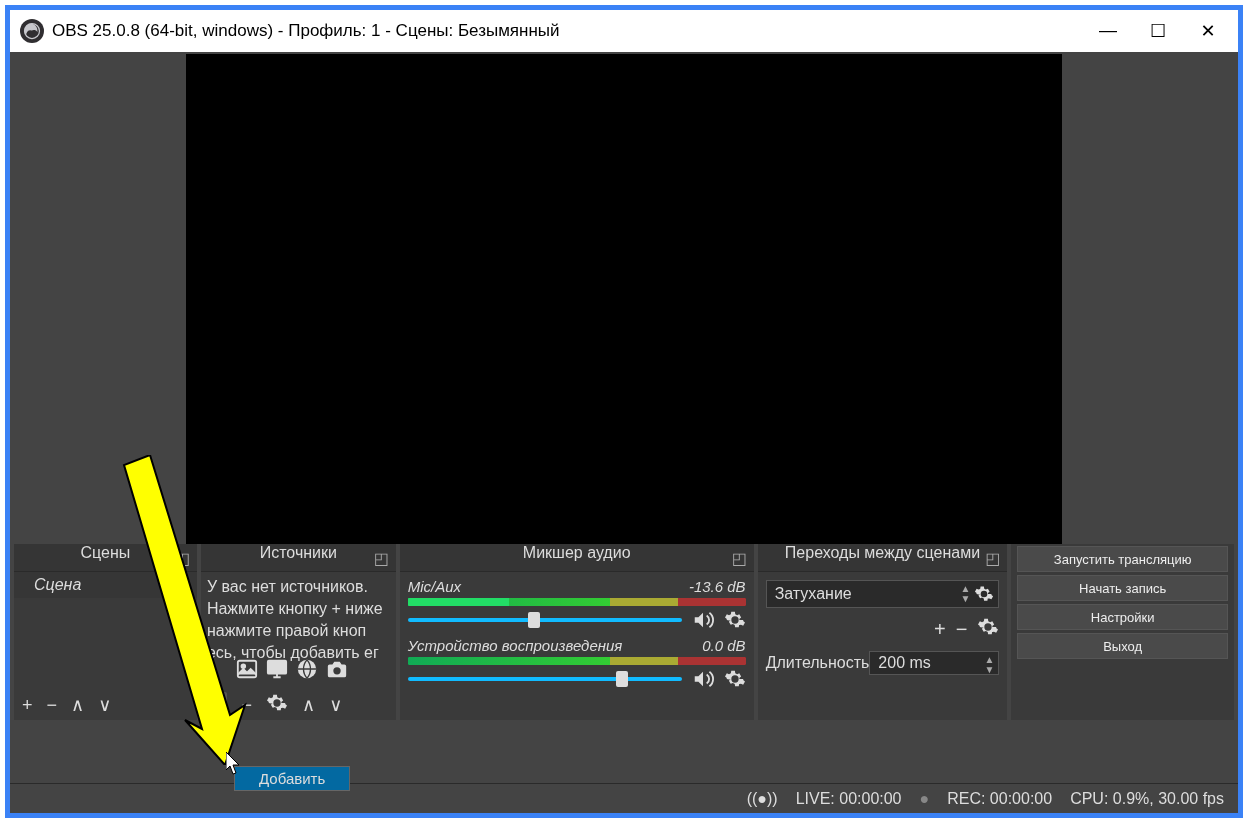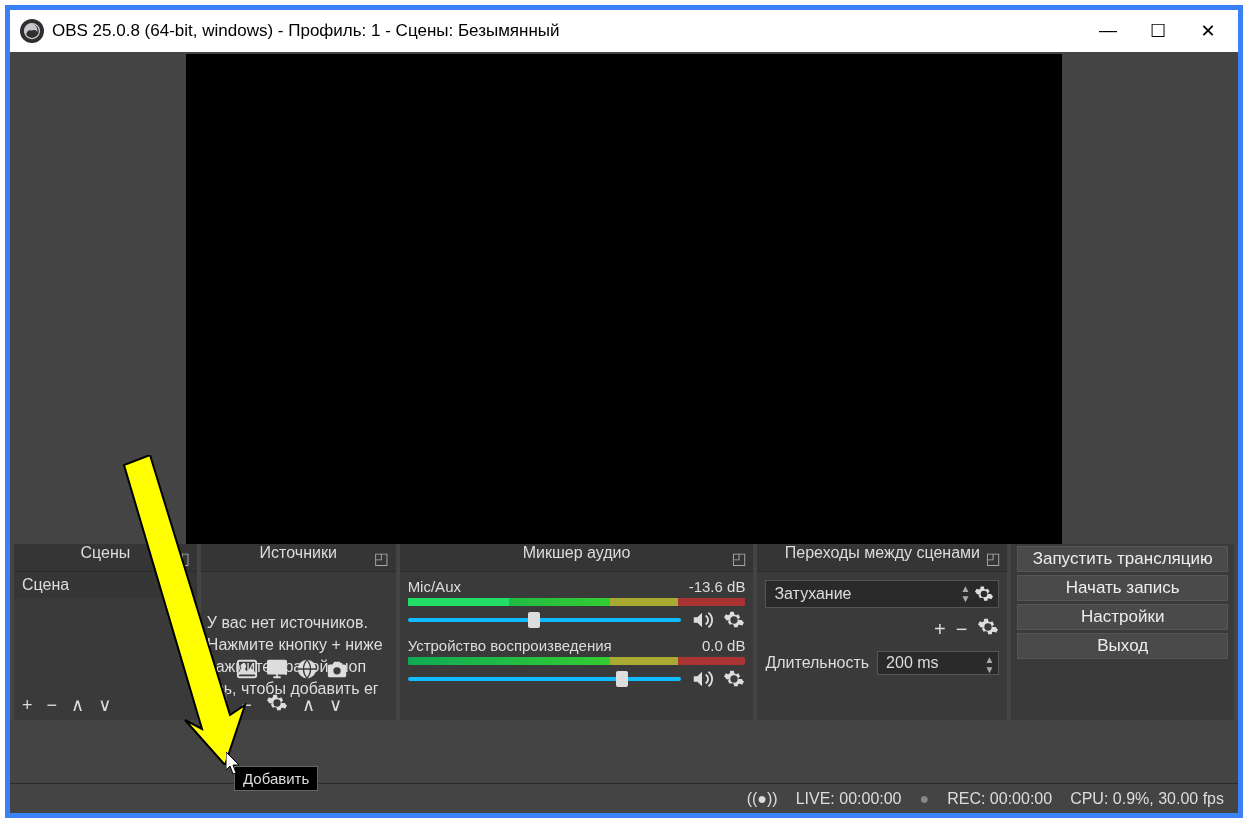--- a/index.html
+++ b/index.html
@@ -14,67 +14,67 @@
 .menubar span { cursor: pointer; }
 .preview-wrap { height: 492px; background: #444; display: flex; align-items: center; justify-content: center; }
 .preview { width: 876px; height: 490px; background: #000; margin-top: 2px; }
 .docks { height: 176px; display: flex; gap: 4px; padding: 0 4px; background: #444; }
 .dock { background: #3a3a3a; display: flex; flex-direction: column; }
 .dock-header { height: 28px; background: #353535; color: #ddd; font-size: 16px; display: flex; align-items: flex-start; justify-content: center; position: relative; border-bottom: 1px solid #2a2a2a; }
 .dock-header .popout { position: absolute; right: 6px; top: 5px; width: 16px; height: 16px; color: #aaa; }
 .dock-body { flex: 1; color: #ddd; font-size: 16px; position: relative; overflow: hidden; }
 
 .scenes { width: 184px; }
-.scene-item { padding: 4px 8px; background: #363636; }
+.scene-item { padding: 4px 20px; background: #363636; font-style: italic; }
 .scene-tools { height: 30px; background: #3a3a3a; display: flex; align-items: center; gap: 14px; padding: 0 8px; color: #ddd; margin-top: auto; }
 .scene-tools span { cursor: pointer; font-size: 18px; line-height: 1; }
 
-.sources { width: 196px; gap: 36px; }
+.sources { width: 196px; }
 .sources .dock-body { padding: 4px 6px; line-height: 22px; }
 .sources-hint { color: #ddd; font-size: 16px; white-space: nowrap; overflow: hidden; }
 .source-icons { position: absolute; bottom: 34px; left: 34px; display: flex; gap: 6px; color: #ddd; }
 .source-icons svg { width: 24px; height: 22px; }
 .source-tools { position: absolute; bottom: 0; left: 0; right: 0; height: 30px; display: flex; align-items: center; gap: 14px; padding: 0 8px; color: #ddd; }
 .source-tools span { font-size: 18px; cursor: pointer; }
 .source-tools .plus-hl { background: #555; padding: 2px 4px; border-radius: 2px; }
 
 .mixer { width: 356px; }
 .mixer-body { padding: 6px 8px 0 8px; }
-.mixer-ch { margin-bottom: 6px; }
+.mixer-ch { margin-bottom: 6px; font-style: italic; }
 .mixer-top { display: flex; justify-content: space-between; font-size: 15px; color: #ddd; }
 .meter { height: 8px; background: #1a1a1a; margin: 3px 0; position: relative; border-radius: 1px; overflow: hidden; }
 .meter .grn { position: absolute; left: 0; top: 0; bottom: 0; background: linear-gradient(to right,#1a5,#3c3); }
 .meter .yel { position: absolute; top: 0; bottom: 0; background: #aa3; }
 .meter .red { position: absolute; top: 0; bottom: 0; background: #a33; }
 .meter .grn2 { position: absolute; top: 0; bottom: 0; background: #2d6; }
 .slider-row { display: flex; align-items: center; gap: 10px; }
 .slider { flex: 1; height: 4px; background: #1bf; position: relative; border-radius: 2px; }
 .slider .thumb { position: absolute; top: -6px; width: 12px; height: 16px; background: #ddd; border-radius: 2px; }
 .slider-row .snd-icon, .slider-row .gear-icon { width: 22px; height: 22px; color: #ddd; cursor: pointer; }
 
 .transitions { width: 250px; }
 .transitions .dock-body { padding: 8px; }
 .trans-sel { background: #2a2a2a; border: 1px solid #555; height: 28px; display: flex; align-items: center; padding: 0 8px; color: #ddd; position: relative; }
 .trans-sel .spin { position: absolute; right: 28px; top: 3px; color: #aaa; font-size: 10px; line-height: 10px; }
 .trans-tools { display: flex; justify-content: flex-end; gap: 10px; margin: 8px 0; color: #ddd; font-size: 20px; align-items: center; }
 .trans-tools svg { width: 22px; height: 22px; }
-.dur-row { display: flex; align-items: center; gap: 8px; color: #ddd; font-size: 16px; }
+.dur-row { display: flex; align-items: center; color: #ddd; font-size: 16px; }
 .dur-input { background: #2a2a2a; border: 1px solid #555; height: 24px; width: 130px; display: flex; align-items: center; padding: 0 8px; position: relative; }
 .dur-input .spin { position: absolute; right: 4px; top: 3px; color: #aaa; font-size: 10px; line-height: 10px; }
 
 .controls { width: 224px; }
 .controls .dock-body { padding: 2px 6px; display: flex; flex-direction: column; gap: 3px; }
-.ctrl-btn { height: 26px; background: #4a4a4a; border: 1px solid #555; color: #eee; font-size: 17px; display: flex; align-items: center; justify-content: center; cursor: pointer; }
+.ctrl-btn { height: 26px; background: #4a4a4a; border: 1px solid #555; color: #eee; font-size: 13px; display: flex; align-items: center; justify-content: center; cursor: pointer; }
 
 .statusbar { position: absolute; bottom: 0; left: 0; right: 0; height: 30px; background: #444; color: #ddd; font-size: 16px; display: flex; align-items: center; justify-content: flex-end; gap: 18px; padding: 0 14px; border-top: 1px solid #2a2a2a; }
 .statusbar .dot { color: #888; }
 
 .arrow-ann { position: absolute; left: 100px; top: 445px; width: 140px; height: 310px; pointer-events: none; z-index: 50; }
 
-.tooltip { position: absolute; left: 224px; top: 756px; background: #000000; border: 1px solid #666; color: #ddd; padding: 3px 8px; font-size: 15px; z-index: 60; }
+.tooltip { position: absolute; left: 224px; top: 756px; background: #0369a1; border: 1px solid #666; color: #ddd; padding: 3px 24px; font-size: 15px; z-index: 60; }
 
 .cursor { position: absolute; left: 216px; top: 742px; z-index: 70; pointer-events: none; }
 .cursor svg { width: 18px; height: 24px; }
 .gear-svg { width: 22px; height: 22px; }
 
 .chev { font-size: 16px; }
 </style>
 </head>
 <body>
 

